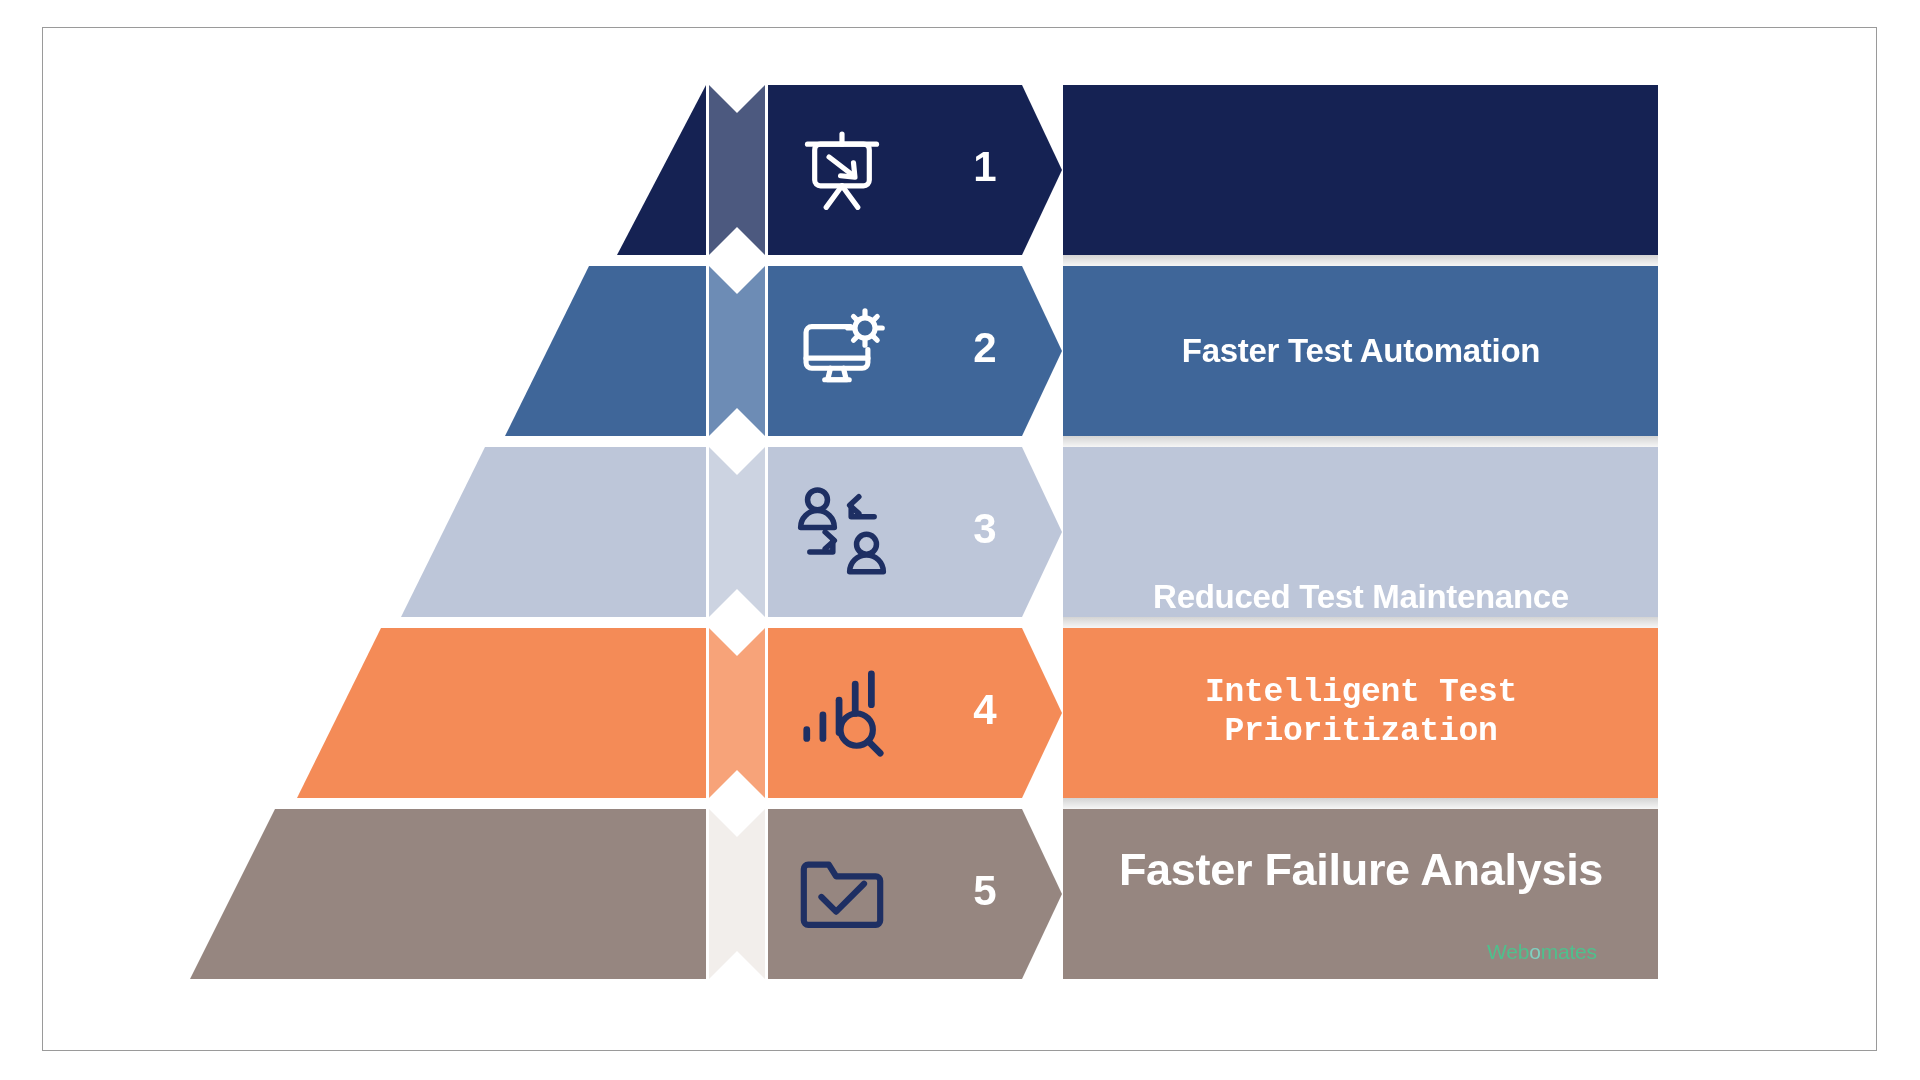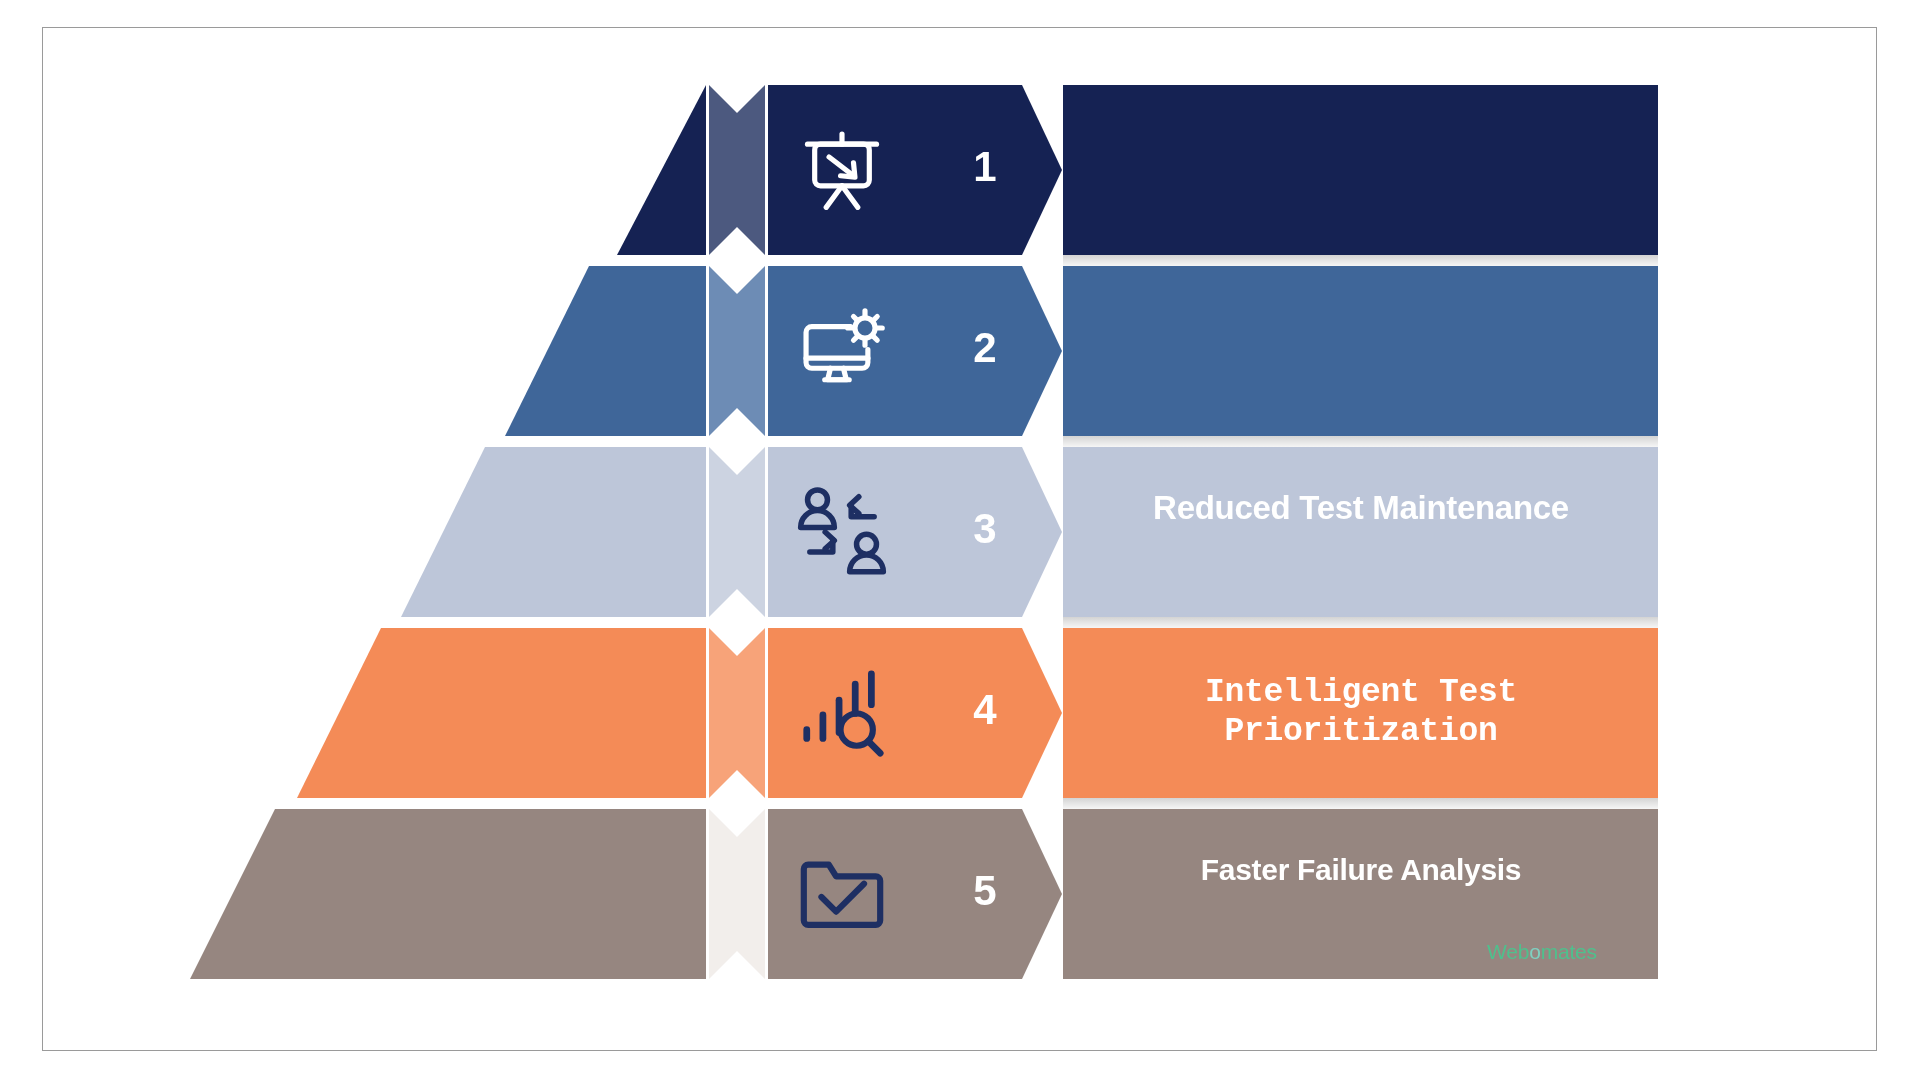--- a/index.html
+++ b/index.html
@@ -182,30 +182,33 @@
     </svg>
   </div>
 
   <div class="row-num" style="left:955px; top:146px; width:60px;">1</div>
   <div class="row-num" style="left:955px; top:327px; width:60px;">2</div>
   <div class="row-num" style="left:955px; top:508px; width:60px;">3</div>
   <div class="row-num" style="left:955px; top:689px; width:60px;">4</div>
   <div class="row-num" style="left:955px; top:870px; width:60px;">5</div>
 
 
-
-  <div class="row-label" style="left:1075px; top:423px; width:572px; height:170px; font-size:33px;">
+  <div class="row-label" style="left:1075px; top:266px; width:572px; height:170px; font-size:33px;">
+    <span>Faster Test Automation</span>
+  </div>
+
+  <div class="row-label" style="left:1075px; top:447px; width:572px; height:170px; font-size:33px;align-items:flex-end;">
     <span>Reduced Test Maintenance</span>
   </div>
 
   <div class="row-label" style="left:1075px; top:628px; width:572px; height:170px; font-size:33px;font-family:Liberation Mono, monospace;">
     <span>Intelligent Test Prioritization</span>
   </div>
 
-  <div class="row-label" style="left:1075px; top:800px; width:572px; height:140px; font-size:30px;">
+  <div class="row-label" style="left:1075px; top:800px; width:572px; height:140px; font-size:45px;">
     <span>Faster Failure Analysis</span>
   </div>
 
   <div class="wm-logo" style="left:1487px; top:940px; color:#4FC08D;">
     <span>Web</span><span style="color:#7fd0c0;">o</span><span>mates</span>
   </div>
 
 </div>
 
 </body></html>

